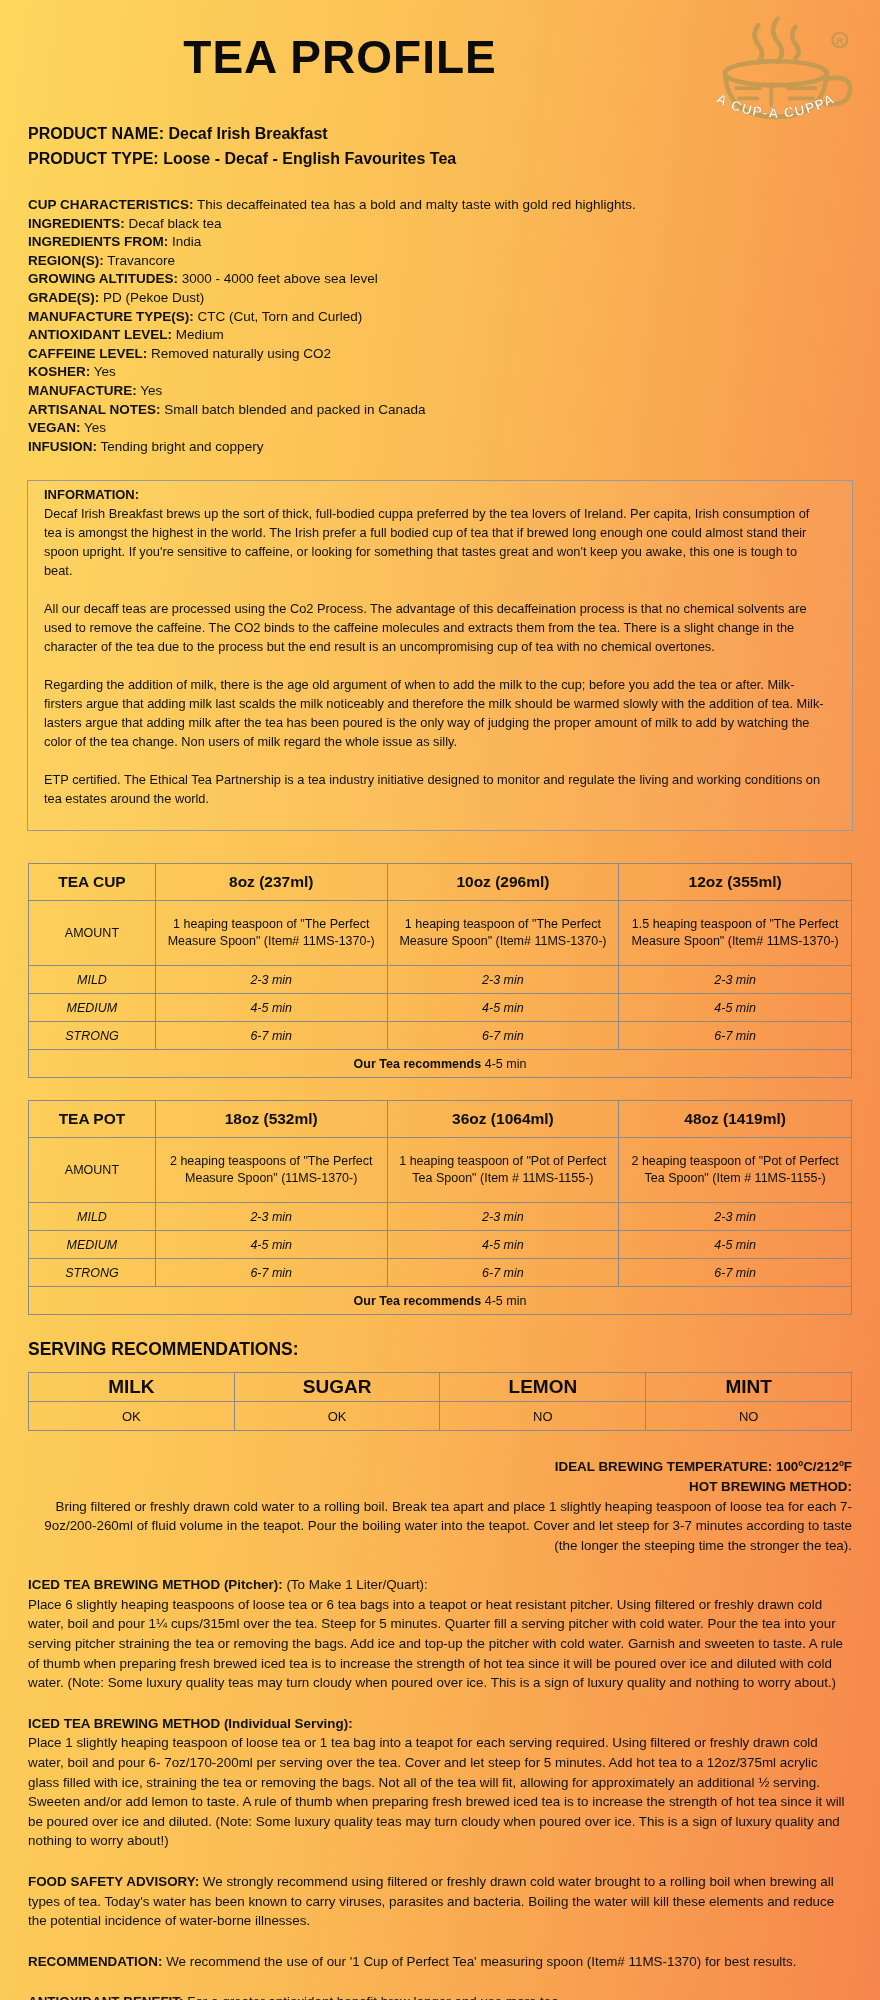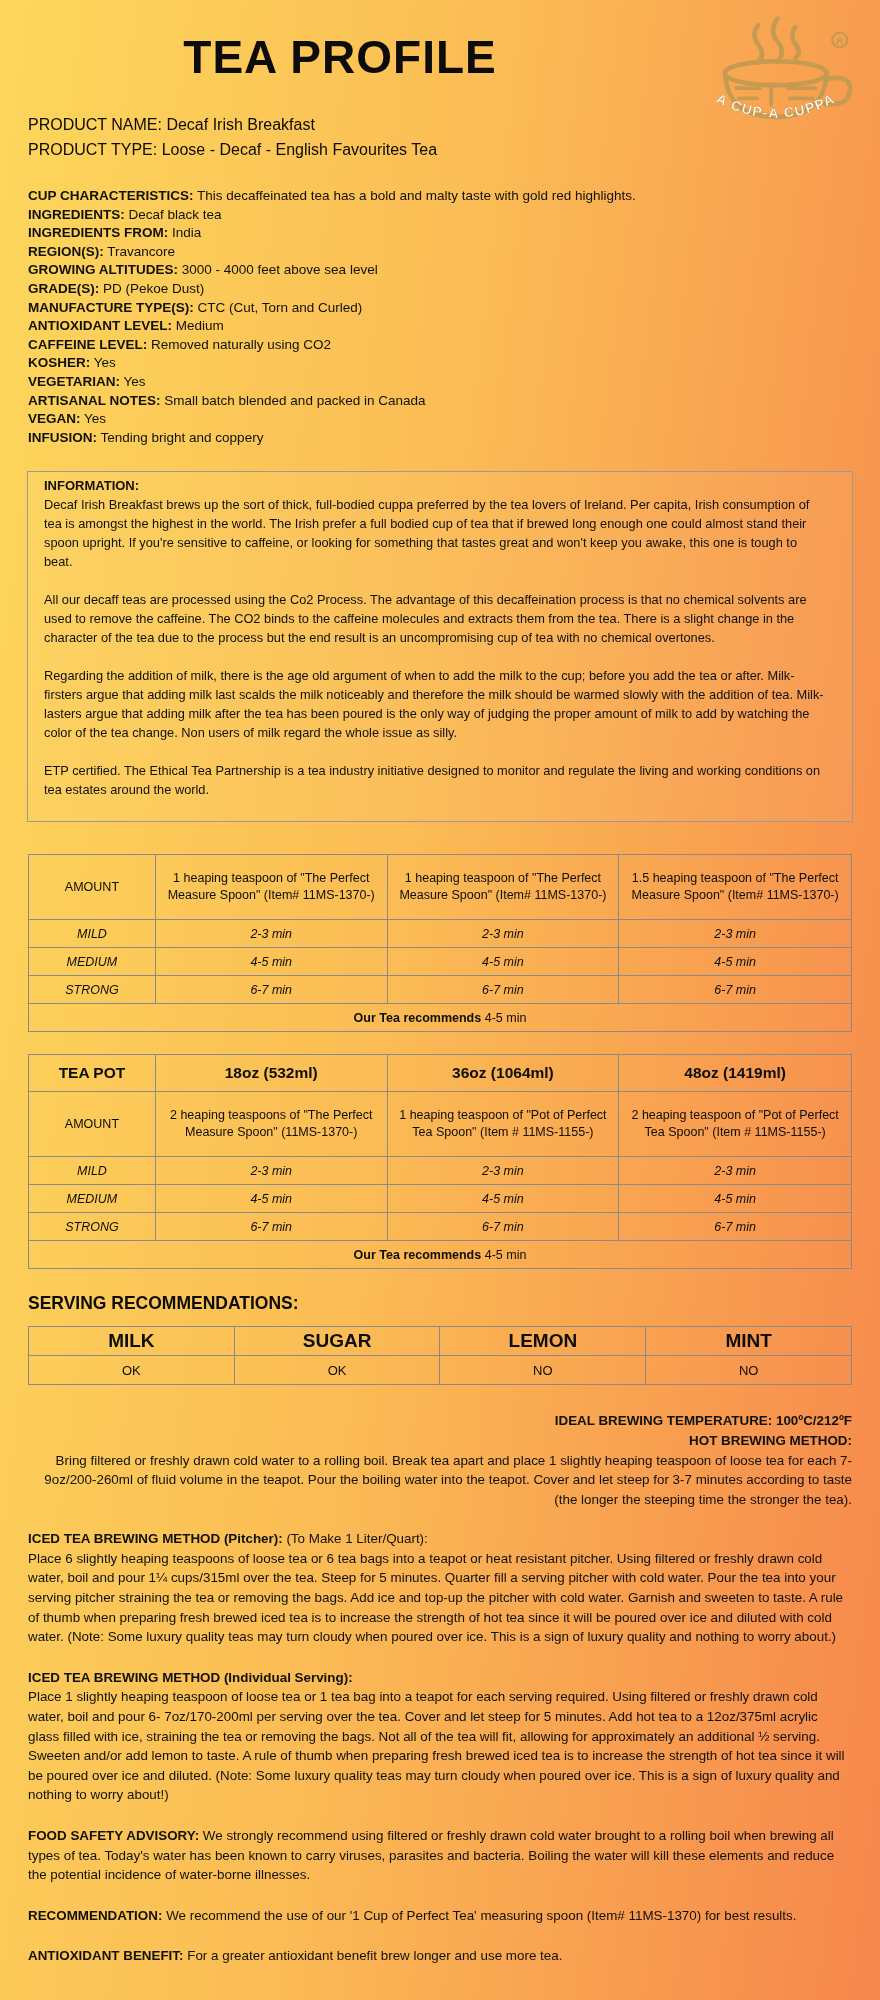--- a/index.html
+++ b/index.html
@@ -11,21 +11,21 @@
     overflow:hidden;
   }
   
   .title{
     margin:0;padding-top:30px;
     width:680px;text-align:center;
     font-size:46px;font-weight:bold;letter-spacing:1px;color:#0c0c0c;
   }
   .logo{position:absolute;top:12px;right:18px;width:176px;height:130px;}
   
-  .product{margin:28px 0 0 28px;font-size:16px;font-weight:normal;line-height:25px;color:#0c0c0c;}
+  .product{margin:37px 0 0 28px;font-size:16px;font-weight:bold;line-height:25px;color:#0c0c0c;}
   
   .specs{margin:25px 0 0 28px;font-size:13.5px;line-height:18.6px;}
   .specs b{font-weight:bold;}
   
   .infobox{
     margin:24px 0 0 27px;width:792px;
     border:1px solid #9a9a9a;background:rgba(255,255,255,0.04);
     padding:4px 16px 22px 16px;
     font-size:12.8px;line-height:19px;
   }
@@ -91,21 +91,21 @@
     <div><b>CUP CHARACTERISTICS:</b> <span>This decaffeinated tea has a bold and malty taste with gold red highlights.</span></div>
     <div><b>INGREDIENTS:</b> <span>Decaf black tea</span></div>
     <div><b>INGREDIENTS FROM:</b> <span>India</span></div>
     <div><b>REGION(S):</b> <span>Travancore</span></div>
     <div><b>GROWING ALTITUDES:</b> <span>3000 - 4000 feet above sea level</span></div>
     <div><b>GRADE(S):</b> <span>PD (Pekoe Dust)</span></div>
     <div><b>MANUFACTURE TYPE(S):</b> <span>CTC (Cut, Torn and Curled)</span></div>
     <div><b>ANTIOXIDANT LEVEL:</b> <span>Medium</span></div>
     <div><b>CAFFEINE LEVEL:</b> <span>Removed naturally using CO2</span></div>
     <div><b>KOSHER:</b> <span>Yes</span></div>
-    <div><b>VEGETARIAN:</b> <span>Yes</span></div>
+    <div><b>MANUFACTURE:</b> <span>Yes</span></div>
     <div><b>ARTISANAL NOTES:</b> <span>Small batch blended and packed in Canada</span></div>
     <div><b>VEGAN:</b> <span>Yes</span></div>
     <div><b>INFUSION:</b> <span>Tending bright and coppery</span></div>
   </div>
 
   <div class="infobox">
     <div class="ihead">INFORMATION:</div>
     <p>Decaf Irish Breakfast brews up the sort of thick, full-bodied cuppa preferred by the tea lovers of Ireland. Per capita, Irish consumption of tea is amongst the highest in the world. The Irish prefer a full bodied cup of tea that if brewed long enough one could almost stand their spoon upright. If you're sensitive to caffeine, or looking for something that tastes great and won't keep you awake, this one is tough to beat.</p>
     <p>All our decaff teas are processed using the Co2 Process. The advantage of this decaffeination process is that no chemical solvents are used to remove the caffeine. The CO2 binds to the caffeine molecules and extracts them from the tea. There is a slight change in the character of the tea due to the process but the end result is an uncompromising cup of tea with no chemical overtones.</p>
     <p>Regarding the addition of milk, there is the age old argument of when to add the milk to the cup; before you add the tea or after. Milk-firsters argue that adding milk last scalds the milk noticeably and therefore the milk should be warmed slowly with the addition of tea. Milk-lasters argue that adding milk after the tea has been poured is the only way of judging the proper amount of milk to add by watching the color of the tea change. Non users of milk regard the whole issue as silly.</p>
@@ -113,20 +113,26 @@
   </div>
 
   <table class="brew">
     <colgroup>
         <col style="width:127px">
         <col style="width:232px">
         <col style="width:232px">
         <col style="width:233px">
       </colgroup>
     <tbody>
+        <tr class="head">
+      <td>TEA CUP</td>
+      <td>8oz (237ml)</td>
+      <td>10oz (296ml)</td>
+      <td>12oz (355ml)</td>
+    </tr>
     <tr class="amount">
       <td>AMOUNT</td>
       <td>1 heaping teaspoon of "The Perfect Measure Spoon" (Item# 11MS-1370-)</td>
       <td>1 heaping teaspoon of "The Perfect Measure Spoon" (Item# 11MS-1370-)</td>
       <td>1.5 heaping teaspoon of "The Perfect Measure Spoon" (Item# 11MS-1370-)</td>
     </tr>
     <tr class="time">
       <td>MILD</td>
       <td>2-3 min</td>
       <td>2-3 min</td>

